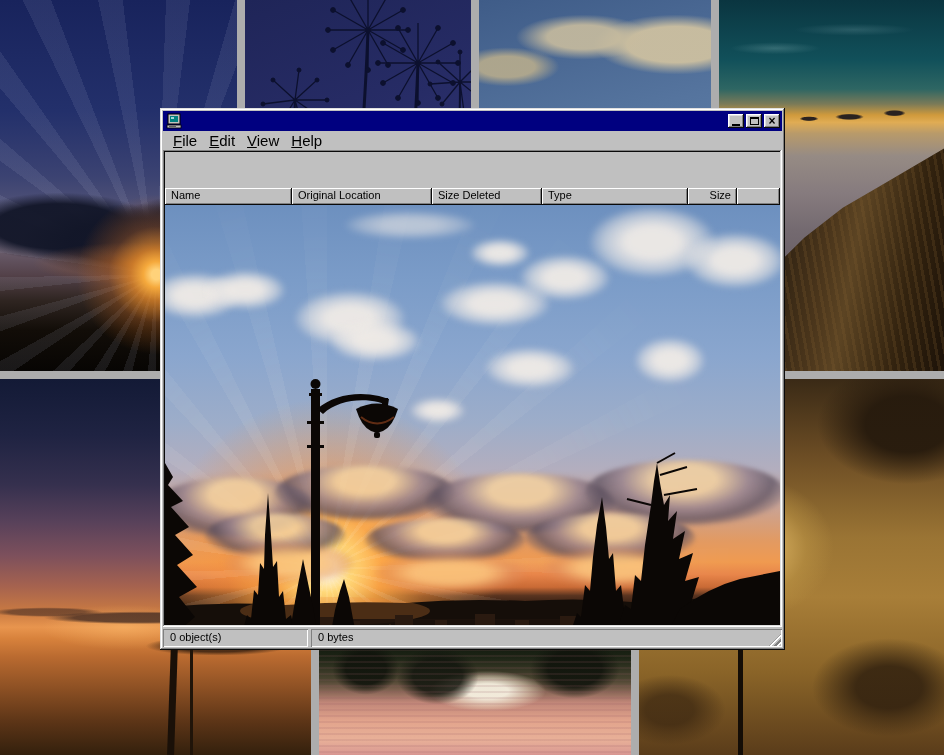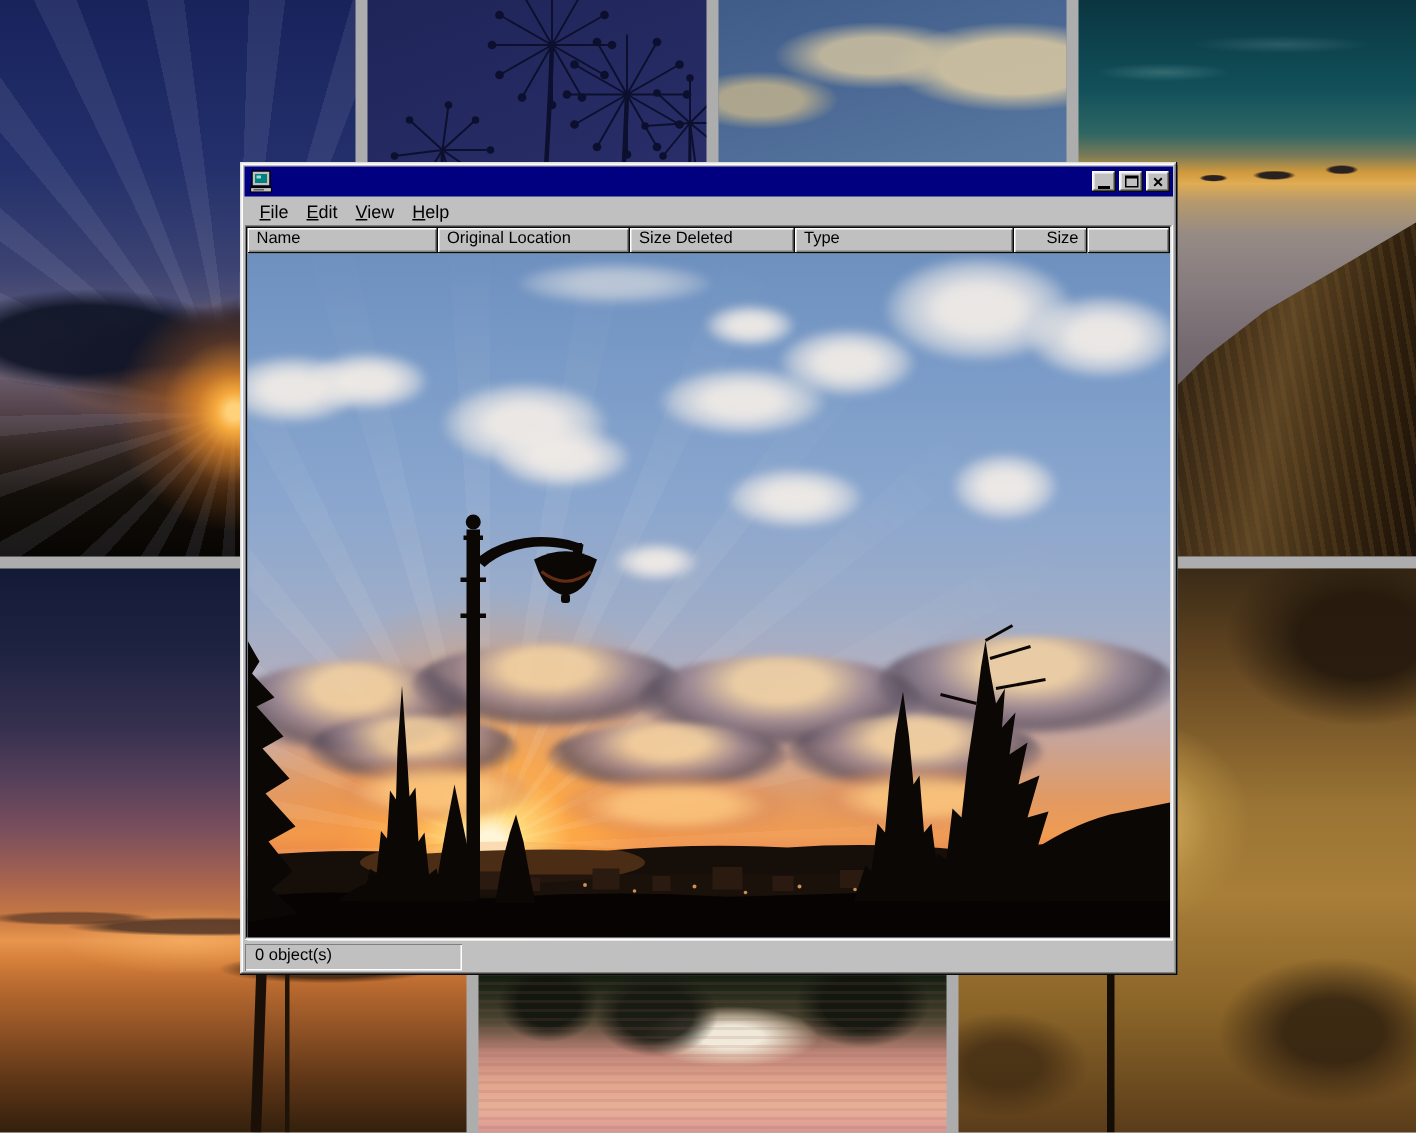--- a/index.html
+++ b/index.html
@@ -87,26 +87,26 @@
   .title-text { color:#fff; font-size:11px; font-weight:bold; flex:1; padding-left:4px; }
   .tbtns { display:flex; gap:2px; }
   .tbtn { width:16px; height:14px; background:#c0c0c0; position:relative;
     box-shadow: inset -1px -1px #0a0a0a, inset 1px 1px #ffffff, inset -2px -2px #808080, inset 2px 2px #dfdfdf;
     display:flex; align-items:center; justify-content:center; font-size:10px; font-weight:bold; color:#000;
     font-family:"Liberation Sans", sans-serif; }
   .glyph-min { width:8px; height:2px; background:#000; align-self:flex-end; margin-bottom:2px; }
   .glyph-max { width:9px; height:8px; border:1px solid #000; border-top:2px solid #000; }
   .glyph-close { line-height:1; font-size:12px; margin-top:-1px; }
   .menubar { height:19px; display:flex; align-items:center; padding-left:4px; flex:0 0 auto; }
-  .menu-item { font-size:12px; color:#000; padding:2px 6px; }
+  .menu-item { font-size:15px; color:#000; padding:2px 6px; }
   .menu-item .u { text-decoration:underline; }
   .content-frame { flex:1 1 auto; margin-top:0;
     box-shadow: inset -1px -1px #ffffff, inset 1px 1px #808080, inset -2px -2px #dfdfdf, inset 2px 2px #0a0a0a;
     padding:2px; display:flex; flex-direction:column; background:#c0c0c0; overflow:hidden; }
-  .colheaders { height:17px; display:flex; flex:0 0 auto; }
+  .colheaders { height:17px; display:flex; flex:0 0 auto;margin-top:36px; }
   .colh { background:#c0c0c0; font-size:11px; color:#000; padding:1px 6px 0 6px;
     box-shadow: inset -1px -1px #0a0a0a, inset 1px 1px #ffffff, inset -2px -2px #808080;
     white-space:nowrap; overflow:hidden; }
   .colh.right { text-align:right; }
   .photo { position:relative; flex:1 1 auto; overflow:hidden; background:#7b9cc8; }
   .sky { position:absolute; inset:0;
     background:
       radial-gradient(circle at 26.3% 86.6%, #fff6d8 0 9px, #ffd878 24px, rgba(255,170,70,.85) 55px, rgba(248,150,60,.45) 100px, transparent 170px),
       linear-gradient(180deg, #6d90bf 0%, #7b9cc8 18%, #8aa6ce 36%, #9dadc9 52%, #b3aebe 63%, #caa394 72%, #e29a62 80%, #f09a50 85%, #e8854a 88%, #c96a35 91%, #5a3420 93%, #140b06 97%, #0a0503 100%);
   }
@@ -115,21 +115,21 @@
     -webkit-mask-image:radial-gradient(circle at 26.3% 86.6%, #000 0%, rgba(0,0,0,.55) 40%, transparent 72%);
     mask-image:radial-gradient(circle at 26.3% 86.6%, #000 0%, rgba(0,0,0,.55) 40%, transparent 72%);
   }
   .cloud { position:absolute; border-radius:50%; filter:blur(3px);
     background:radial-gradient(ellipse, rgba(240,235,230,.95) 0 30%, rgba(240,235,230,.55) 55%, transparent 75%); }
   .cloud.mid { filter:blur(2px);
     background:radial-gradient(ellipse at 50% 30%, rgba(244,210,160,.85) 0 22%, rgba(150,128,138,.8) 45%, rgba(92,80,95,.75) 62%, transparent 80%); }
   .cloud.low { filter:blur(3px);
     background:radial-gradient(ellipse, rgba(250,195,125,.9) 0 35%, rgba(222,142,92,.5) 60%, transparent 80%); }
   .fg { position:absolute; inset:0; }
-  .statusbar { height:18px; margin-top:2px; display:flex; gap:3px; flex:0 0 auto; }
+  .statusbar { height:18px; margin-top:2px; display:flex; gap:3px; flex:0 0 auto;justify-content:center; }
   .spanel { box-shadow: inset 1px 1px #808080, inset -1px -1px #ffffff;
     font-size:11px; color:#000; padding:2px 7px 0 7px; white-space:nowrap; overflow:hidden; }
   .spanel.one { width:145px; flex:0 0 auto; }
   .spanel.two { flex:1 1 auto; position:relative; }
   .grip { position:absolute; right:1px; bottom:1px; width:12px; height:12px;
     background:repeating-linear-gradient(-45deg, transparent 0 2px, #ffffff 2px 3px, #808080 3px 5px);
     clip-path:polygon(100% 0, 100% 100%, 0 100%); }
 </style>
 </head>
 <body>
@@ -235,21 +235,21 @@
   <div class="menubar">
     <span class="menu-item"><span class="u">F</span><span>ile</span></span>
     <span class="menu-item"><span class="u">E</span><span>dit</span></span>
     <span class="menu-item"><span class="u">V</span><span>iew</span></span>
     <span class="menu-item"><span class="u">H</span><span>elp</span></span>
   </div>
 
   <div class="content-frame">
     <div class="colheaders">
       <div class="colh" style="width:127px">Name</div>
-      <div class="colh" style="width:128px">Original Location</div>
+      <div class="colh" style="width:140px">Original Location</div>
       <div class="colh" style="width:110px">Size Deleted</div>
       <div class="colh" style="width:146px">Type</div>
       <div class="colh right" style="width:49px">Size</div>
       <div class="colh" style="flex:1"></div>
     </div>
 
     <div class="photo">
       <div class="sky"></div>
       <div class="rays"></div>
 
@@ -321,15 +321,19 @@
           <path d="M500,432 L515,404 Q545,382 575,374 L615,366 L615,432 Z"></path>
         </g>
         <path d="M492,258 L510,248 M495,270 L522,262 M499,290 L532,284 M486,300 L462,294" stroke="#0b0705" stroke-width="2" fill="none"></path>
         <path d="M196,212 Q212,225 229,212" stroke="rgba(200,90,40,0.45)" stroke-width="2" fill="none"></path>
       </svg>
     </div>
   </div>
 
   <div class="statusbar">
     <div class="spanel one">0 object(s)</div>
+    <div class="spanel two">
+      <span>0 bytes</span>
+      <span class="grip"></span>
+    </div>
   </div>
 
 </div>
 
 </body></html>

